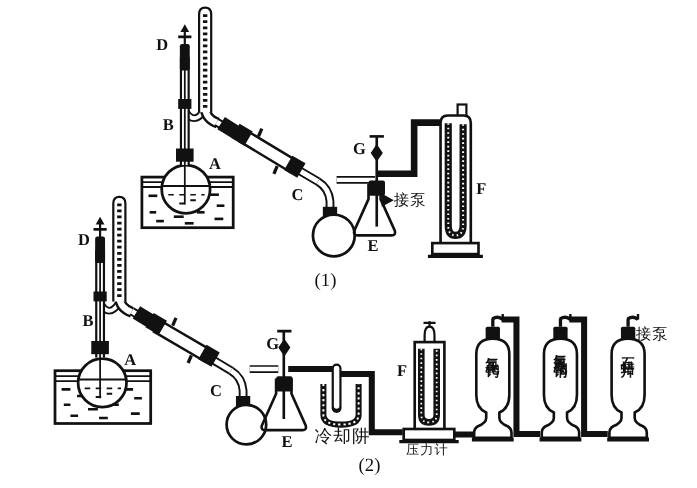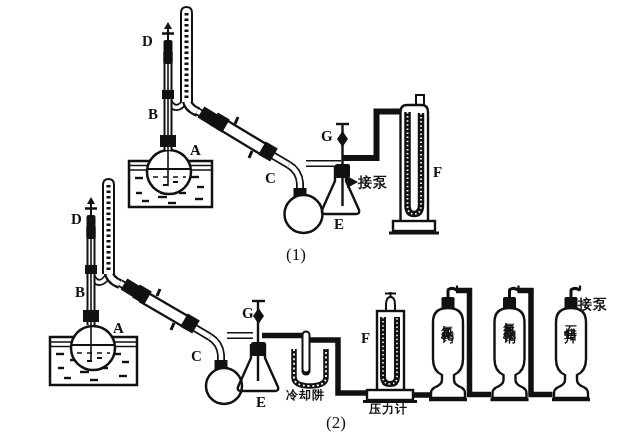--- a/index.html
+++ b/index.html
@@ -1,21 +1,21 @@
 <!DOCTYPE html>
 <html><head>
 <meta charset="utf-8">
 <style>
   html,body{margin:0;padding:0;background:#fff;}
   #stage{position:relative;width:634px;height:444px;background:#ffffff;overflow:hidden;
          font-family:"Liberation Serif", serif;color:#111;}
   #stage svg{position:absolute;left:0;top:0;}
   .lbl{position:absolute;font-family:"Liberation Serif",serif;font-size:15px;font-weight:700;
        line-height:1;color:#111;white-space:nowrap;}
-  .cjk{position:absolute;font-family:"DejaVu Sans",sans-serif;font-weight:700;font-size:14px;
+  .cjk{position:absolute;font-family:"DejaVu Sans",sans-serif;font-weight:400;font-size:14px;
        line-height:1;color:#111;white-space:nowrap;letter-spacing:1px;}
   .cap{position:absolute;font-family:"Liberation Serif",serif;font-size:17px;font-weight:400;
        line-height:1;color:#111;white-space:nowrap;}
   .vert{position:absolute;writing-mode:vertical-rl;text-orientation:upright;
         font-family:"DejaVu Sans",sans-serif;font-weight:700;font-size:12.5px;color:#111;
         letter-spacing:3px;line-height:1;}
 </style>
 </head>
 <body>
 
@@ -252,21 +252,21 @@
 <div class="cjk" style="left:358px;top:175px">接泵</div>
 <div class="cap" style="left:286px;top:246px">(1)</div>
 
 <div class="lbl" style="left:71px;top:212px">D</div>
 <div class="lbl" style="left:75px;top:285px">B</div>
 <div class="lbl" style="left:113px;top:321px">A</div>
 <div class="lbl" style="left:191px;top:349px">C</div>
 <div class="lbl" style="left:242px;top:306px">G</div>
 <div class="lbl" style="left:256px;top:395px">E</div>
 <div class="lbl" style="left:361px;top:331px">F</div>
-<div class="cjk" style="left:286px;top:389px;font-size:12px">冷却阱</div>
+<div class="cjk" style="left:286px;top:389px;font-size:16px">冷却阱</div>
 <div class="cjk" style="left:369px;top:403px;font-size:12px">压力计</div>
 <div class="cjk" style="left:578px;top:297px;font-size:14px">接泵</div>
 <div class="cap" style="left:326px;top:414px">(2)</div>
 
 <div class="vert" style="left:441px;top:315px">氯化钙</div>
 <div class="vert" style="left:503px;top:312px">氢氧化钠</div>
 <div class="vert" style="left:564px;top:315px">石蜡片</div>
 
 </div>
 

